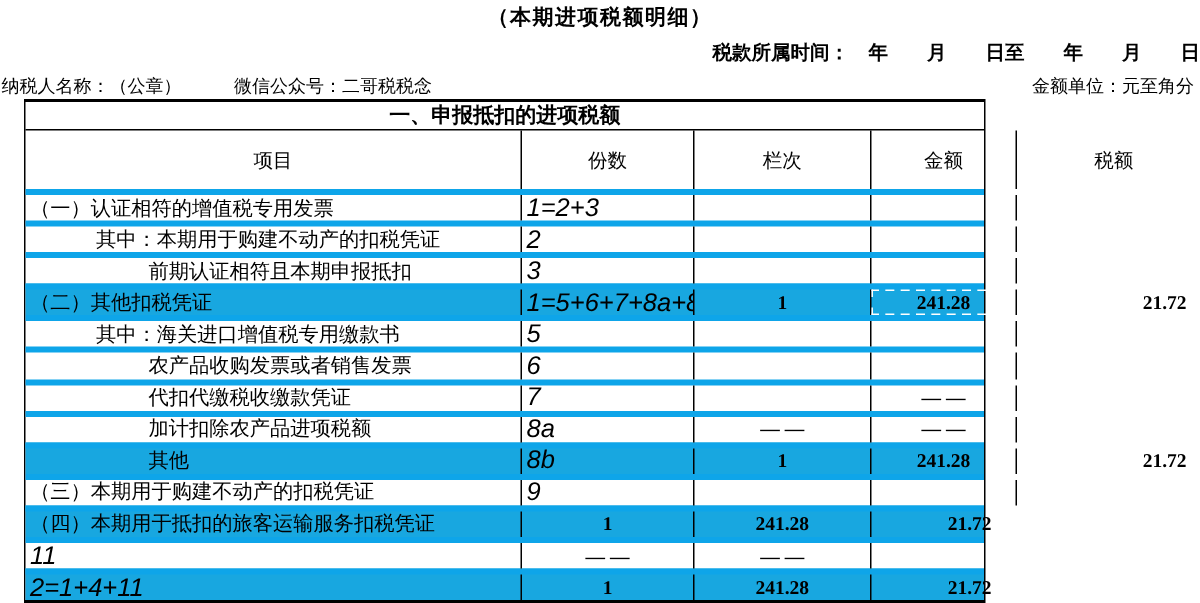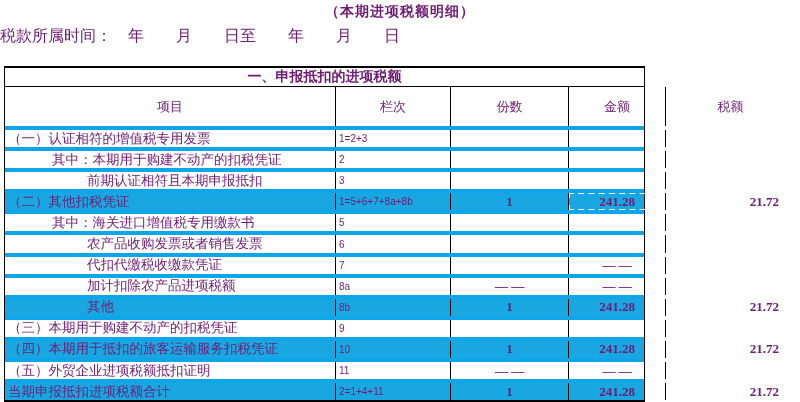--- a/index.html
+++ b/index.html
@@ -2,86 +2,91 @@
 <html><head>
 <meta charset="utf-8">
 <style>
   * { box-sizing: border-box; margin: 0; padding: 0; }
   html,body { background: #fff; }
   .screen {
     position: relative;
     width: 800px;
     height: 402px;
     background: #fff;
-    color: #701a75;
+    color: #000000;
     font-family: "Liberation Sans", "DejaVu Sans", sans-serif;
     overflow: hidden;
   }
   .title {
     position: absolute; top: 3px; left: 0; width: 100%;
     text-align: center; font-size: 14px; font-weight: bold; letter-spacing: 1px;
   }
   .period {
     position: absolute; top: 26px; left: 0; width: 100%;
-    text-align: left; font-size: 16px; font-weight: normal;
+    text-align: right; font-size: 13px; font-weight: bold;
   }
   .info { position: absolute; top: 49px; left: 0; width: 100%; height: 15px; font-size: 12px; }
   .taxpayer { position: absolute; left: 1px; top: 0; }
   .wechat   { position: absolute; left: 156px; top: 0; }
   .unit     { position: absolute; right: 4px; top: 0; }
 
   .table {
-    position: absolute; top: 66px; left: 4px; width: 641px;
+    position: absolute; top: 66px; left: 16px; width: 641px;
     border: 1px solid #000; border-top-width: 2px; border-bottom-width: 2px;
     background: #fff;
   }
   .section-row {
     height: 19px; display: flex; align-items: center; justify-content: center;
     font-size: 14px; font-weight: bold; border-bottom: 1px solid #000;
   }
   .grid { display: grid; grid-template-columns: 330px 115px 118px 97px 130px; }
   .header-row { height: 39px; }
   .header-row .cell { justify-content: center; font-size: 13px; }
   .cell {
     position: relative; border-left: 1px solid #000;
     display: flex; align-items: center; white-space: nowrap; overflow: hidden;
   }
   .grid .cell:first-child { border-left: none; }
   .row { height: 21.1px; border-top: 4px solid #0ea5e9; }
   .c-item { font-size: 13.5px; }
   .ind0 { padding-left: 3px; }
   .ind1 { padding-left: 47px; }
   .ind2 { padding-left: 82px; }
-  .c-col { font-size: 10px; padding-left: 3px; }
+  .c-col { font-size: 17px; padding-left: 3px; font-style: italic; }
   .c-num, .c-tax {
     font-family: "Liberation Serif", "DejaVu Serif", serif;
     font-weight: bold; font-size: 13px;
   }
   .c-num { justify-content: center; }
   .c-tax { justify-content: flex-end; padding-right: 16px; font-family: Liberation Serif, serif; }
   .hl { background: var(--hl, #18a7e0); }
   .marquee {
     position: absolute; inset: -1px;
     border: 2px dashed var(--dash, #fff);
     pointer-events: none;
   }
 </style>
 </head>
 <body>
 
 <div class="screen" style="--hl: #18a7e0; --dash: #ffffff;">
   <div class="title">（本期进项税额明细）</div>
   <div class="period">税款所属时间：　年　　月　　日至　　年　　月　　日</div>
+  <div class="info">
+    <span class="taxpayer">纳税人名称：（公章）</span>
+    <span class="wechat">微信公众号：二哥税税念</span>
+    <span class="unit">金额单位：元至角分</span>
+  </div>
 
   <div class="table">
     <div class="section-row">一、申报抵扣的进项税额</div>
     <div class="grid header-row">
       <div class="cell">项目</div>
+      <div class="cell">份数</div>
       <div class="cell">栏次</div>
-      <div class="cell">份数</div>
       <div class="cell">金额</div>
       <div class="cell">税额</div>
     </div>
     <div>
         <div class="grid row">
           <div class="cell c-item ind0">（一）认证相符的增值税专用发票</div>
           <div class="cell c-col">1=2+3</div>
           <div class="cell c-num"></div>
           <div class="cell c-num"></div>
           <div class="cell c-tax"></div>
@@ -144,34 +149,31 @@
         </div>
         <div class="grid row">
           <div class="cell c-item ind0">（三）本期用于购建不动产的扣税凭证</div>
           <div class="cell c-col">9</div>
           <div class="cell c-num"></div>
           <div class="cell c-num"></div>
           <div class="cell c-tax"></div>
         </div>
         <div class="grid row hl">
           <div class="cell c-item ind0">（四）本期用于抵扣的旅客运输服务扣税凭证</div>
-          <div class="cell c-col">10</div>
           <div class="cell c-num">1</div>
           <div class="cell c-num">241.28</div>
           <div class="cell c-tax">21.72</div>
         </div>
         <div class="grid row">
-          <div class="cell c-item ind0">（五）外贸企业进项税额抵扣证明</div>
           <div class="cell c-col">11</div>
           <div class="cell c-num">— —</div>
           <div class="cell c-num">— —</div>
           <div class="cell c-tax"></div>
         </div>
         <div class="grid row hl">
-          <div class="cell c-item ind0">当期申报抵扣进项税额合计</div>
           <div class="cell c-col">2=1+4+11</div>
           <div class="cell c-num">1</div>
           <div class="cell c-num">241.28</div>
           <div class="cell c-tax">21.72</div>
         </div>
       </div>
   </div>
 </div>
 
 </body></html>

